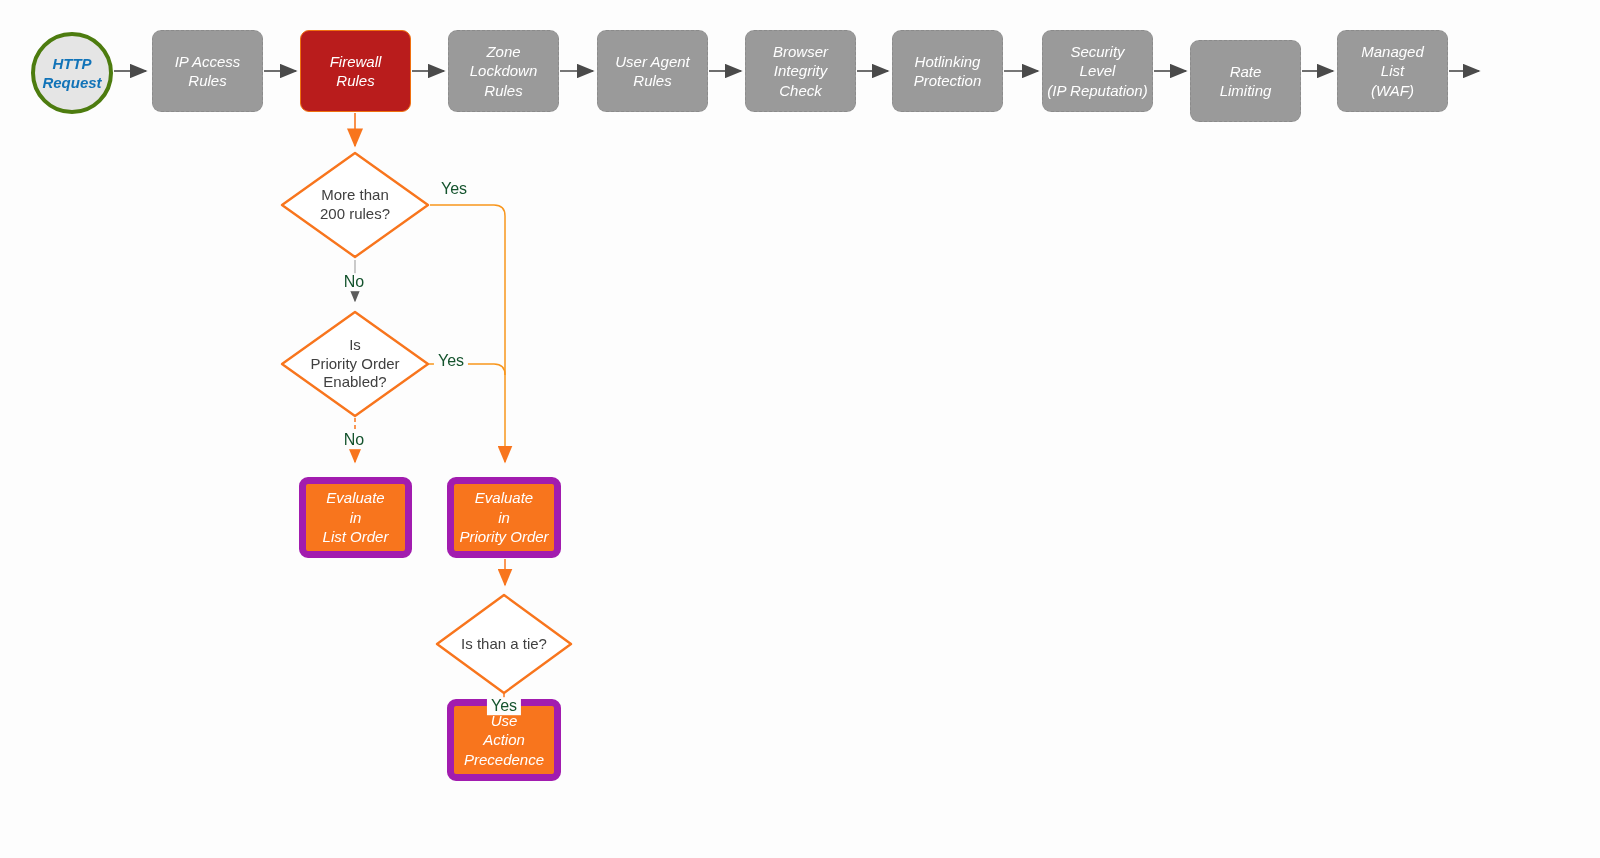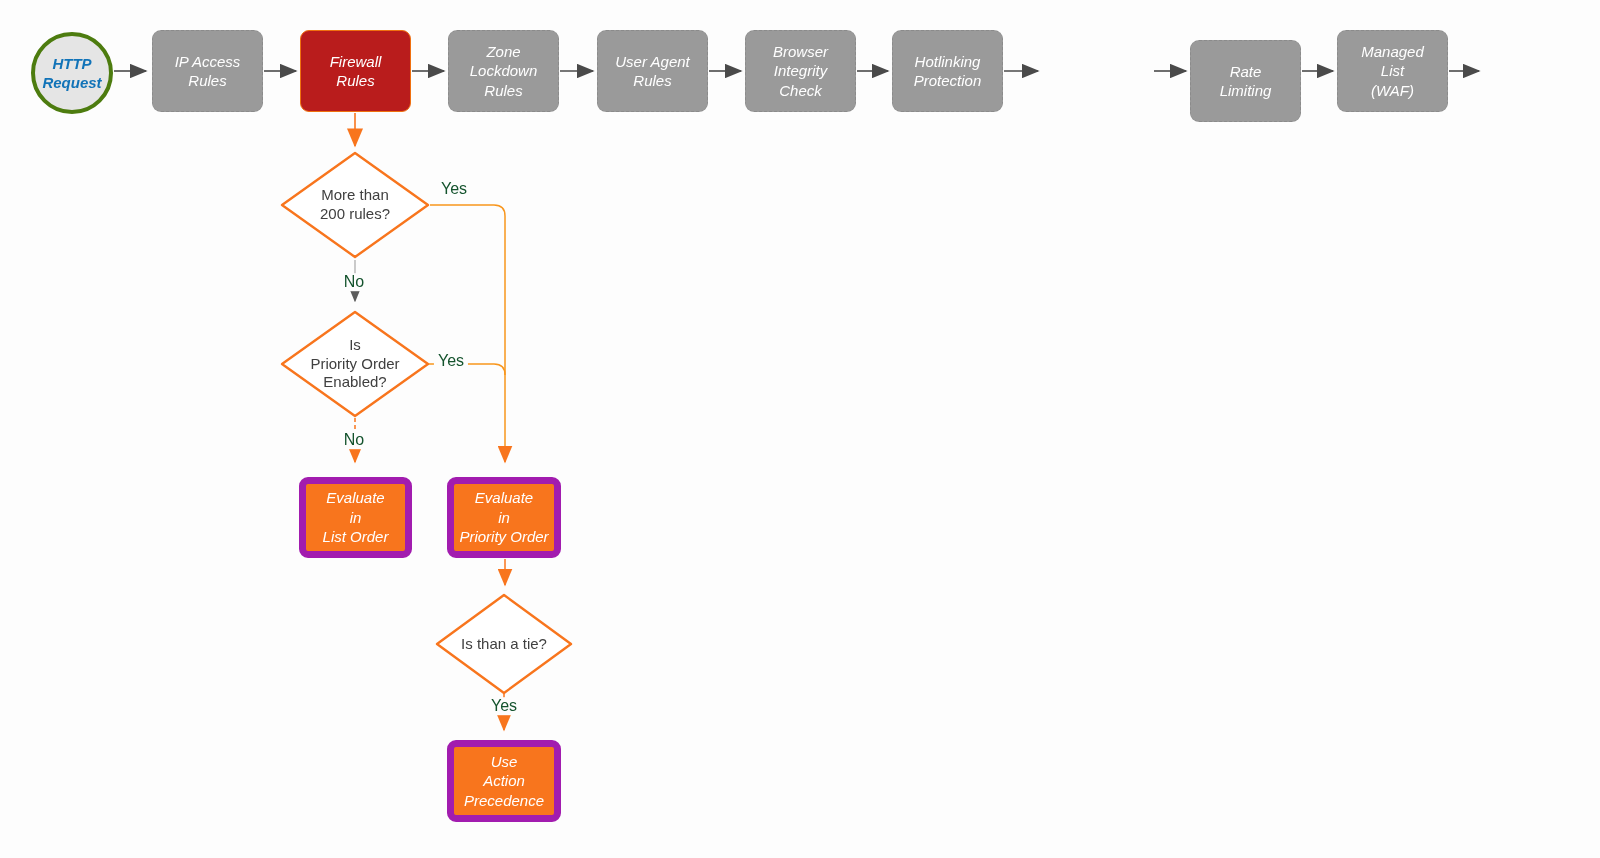--- a/index.html
+++ b/index.html
@@ -108,40 +108,43 @@
   <div class="node box gray" style="left:448px;top:30px">Zone
 Lockdown
 Rules</div>
   <div class="node box gray" style="left:597px;top:30px">User Agent
 Rules</div>
   <div class="node box gray" style="left:892px;top:30px">Hotlinking
 Protection</div>
   <div class="node box gray" style="left:745px;top:30px">Browser
 Integrity
 Check</div>
+  <div class="node box gray" style="left:1042px;top:30px">Security
+Level
+(IP Reputation)</div>
   <div class="node box gray" style="left:1190px;top:40px">Rate
 Limiting</div>
   <div class="node box gray" style="left:1337px;top:30px">Managed
 List
 (WAF)</div>
 
   <div class="diamond-label" style="left:282px;top:155px;width:146px;height:100px">More than
 200 rules?</div>
   <div class="diamond-label" style="left:282px;top:314px;width:146px;height:100px">Is
 Priority Order
 Enabled?</div>
   <div class="diamond-label" style="left:437px;top:597px;width:134px;height:94px">Is than a tie?</div>
 
   <div class="node action" style="left:299px;top:477px;width:113px;height:81px">Evaluate
 in
 List Order</div>
   <div class="node action" style="left:447px;top:477px;width:114px;height:81px">Evaluate
 in
 Priority Order</div>
-  <div class="node action" style="left:447px;top:740px;width:114px;height:82px">Use
+  <div class="node action" style="left:447px;top:699px;width:114px;height:82px">Use
 Action
 Precedence</div>
 
   <div class="edge-label nobg" style="left:454px;top:189px">Yes</div>
   <div class="edge-label" style="left:354px;top:282px">No</div>
   <div class="edge-label" style="left:451px;top:361px">Yes</div>
   <div class="edge-label" style="left:354px;top:440px">No</div>
   <div class="edge-label" style="left:504px;top:706px">Yes</div>
 
 </div>

